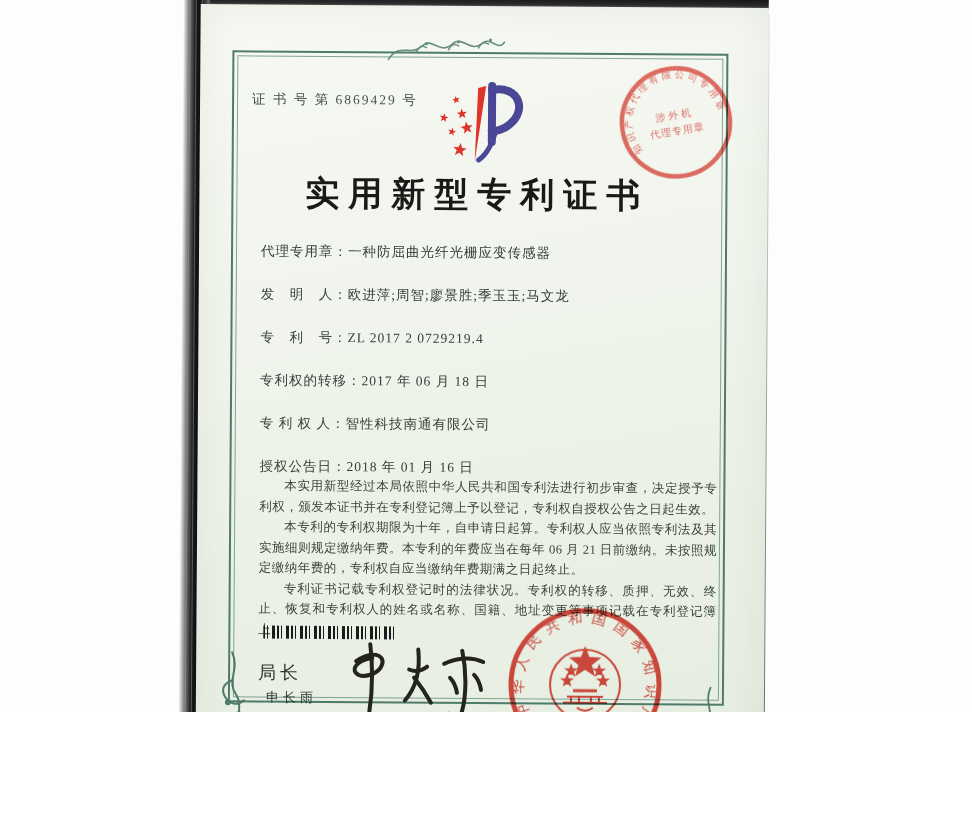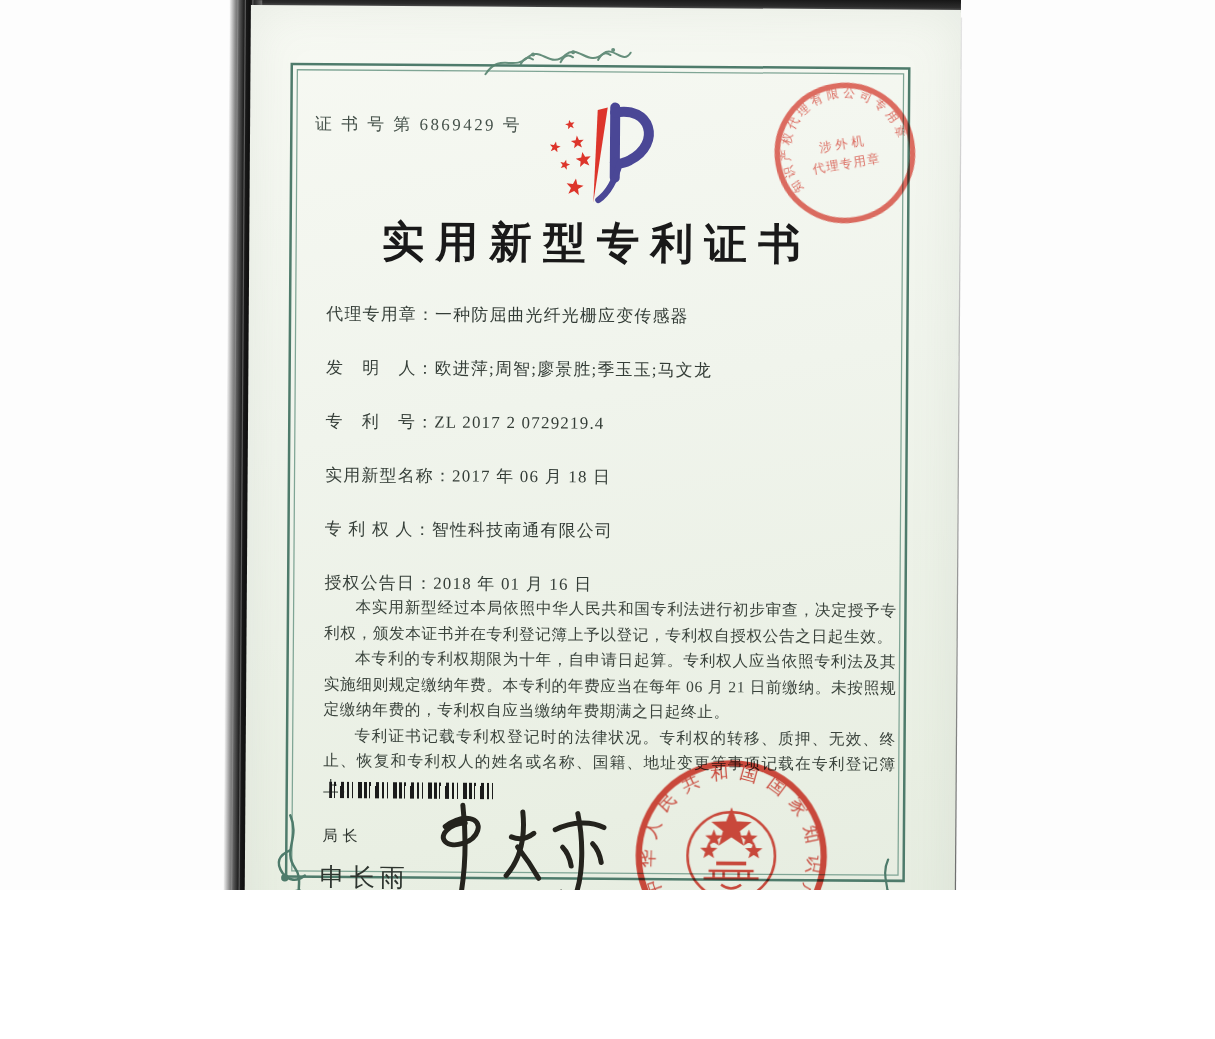--- a/index.html
+++ b/index.html
@@ -36,22 +36,22 @@
   .frow .val{color:#343d37;}
 
   .paras{position:absolute;left:62px;top:471px;width:458px;}
   .paras p{margin:0;font-size:12.5px;line-height:20.5px;color:#3a433c;text-indent:2em;
     text-align:justify;letter-spacing:0.5px;}
 
   .barcode{position:absolute;left:67px;top:621px;width:134px;height:13px;
     background:
       repeating-linear-gradient(90deg,#1b1b1b 0 2px,transparent 2px 4px,#1b1b1b 4px 5px,transparent 5px 9px,#1b1b1b 9px 12px,transparent 12px 14px);}
 
-  .signer-title{position:absolute;left:62px;top:656px;font-size:12px;letter-spacing:4px;color:#2e352f;text-align:right;}
-  .signer-name{position:absolute;left:60px;top:684px;font-size:20px;letter-spacing:4px;color:#2e352f;}
+  .signer-title{position:absolute;left:62px;top:656px;font-size:18px;letter-spacing:4px;color:#2e352f;text-align:right;}
+  .signer-name{position:absolute;left:70px;top:684px;font-size:13px;letter-spacing:4px;color:#2e352f;}
   .signature{position:absolute;left:130px;top:634px;}
 
   .issue-seal{position:absolute;left:309px;top:598px;opacity:.9;mix-blend-mode:multiply;filter:blur(.3px);}
   .seal-date{position:absolute;left:334px;top:712px;font-size:12.5px;color:#d8392d;letter-spacing:2px;
     transform:rotate(-3deg);mix-blend-mode:multiply;opacity:.95;}
 
   .agency-seal{position:absolute;left:416px;top:55px;opacity:.8;filter:blur(.6px);transform:rotate(-10deg);
     mix-blend-mode:multiply;}
 
   .page-footer{position:absolute;left:32px;top:746px;width:492px;text-align:center;
@@ -143,21 +143,21 @@
         <div class="frow">
           <span class="lab">代理专用章：</span><span class="val">一种防屈曲光纤光栅应变传感器</span>
         </div>
         <div class="frow">
           <span class="lab">发　明　人：</span><span class="val">欧进萍;周智;廖景胜;季玉玉;马文龙</span>
         </div>
         <div class="frow">
           <span class="lab">专　利　号：</span><span class="val">ZL 2017 2 0729219.4</span>
         </div>
         <div class="frow">
-          <span class="lab">实用新型名称：</span><span class="val">2017 年 06 月 18 日</span>
+          <span class="lab">专利权的转移：</span><span class="val">2017 年 06 月 18 日</span>
         </div>
         <div class="frow">
           <span class="lab">专 利 权 人：</span><span class="val">智性科技南通有限公司</span>
         </div>
         <div class="frow">
           <span class="lab">授权公告日：</span><span class="val">2018 年 01 月 16 日</span>
         </div>
       </div>
 
       <div class="paras">

